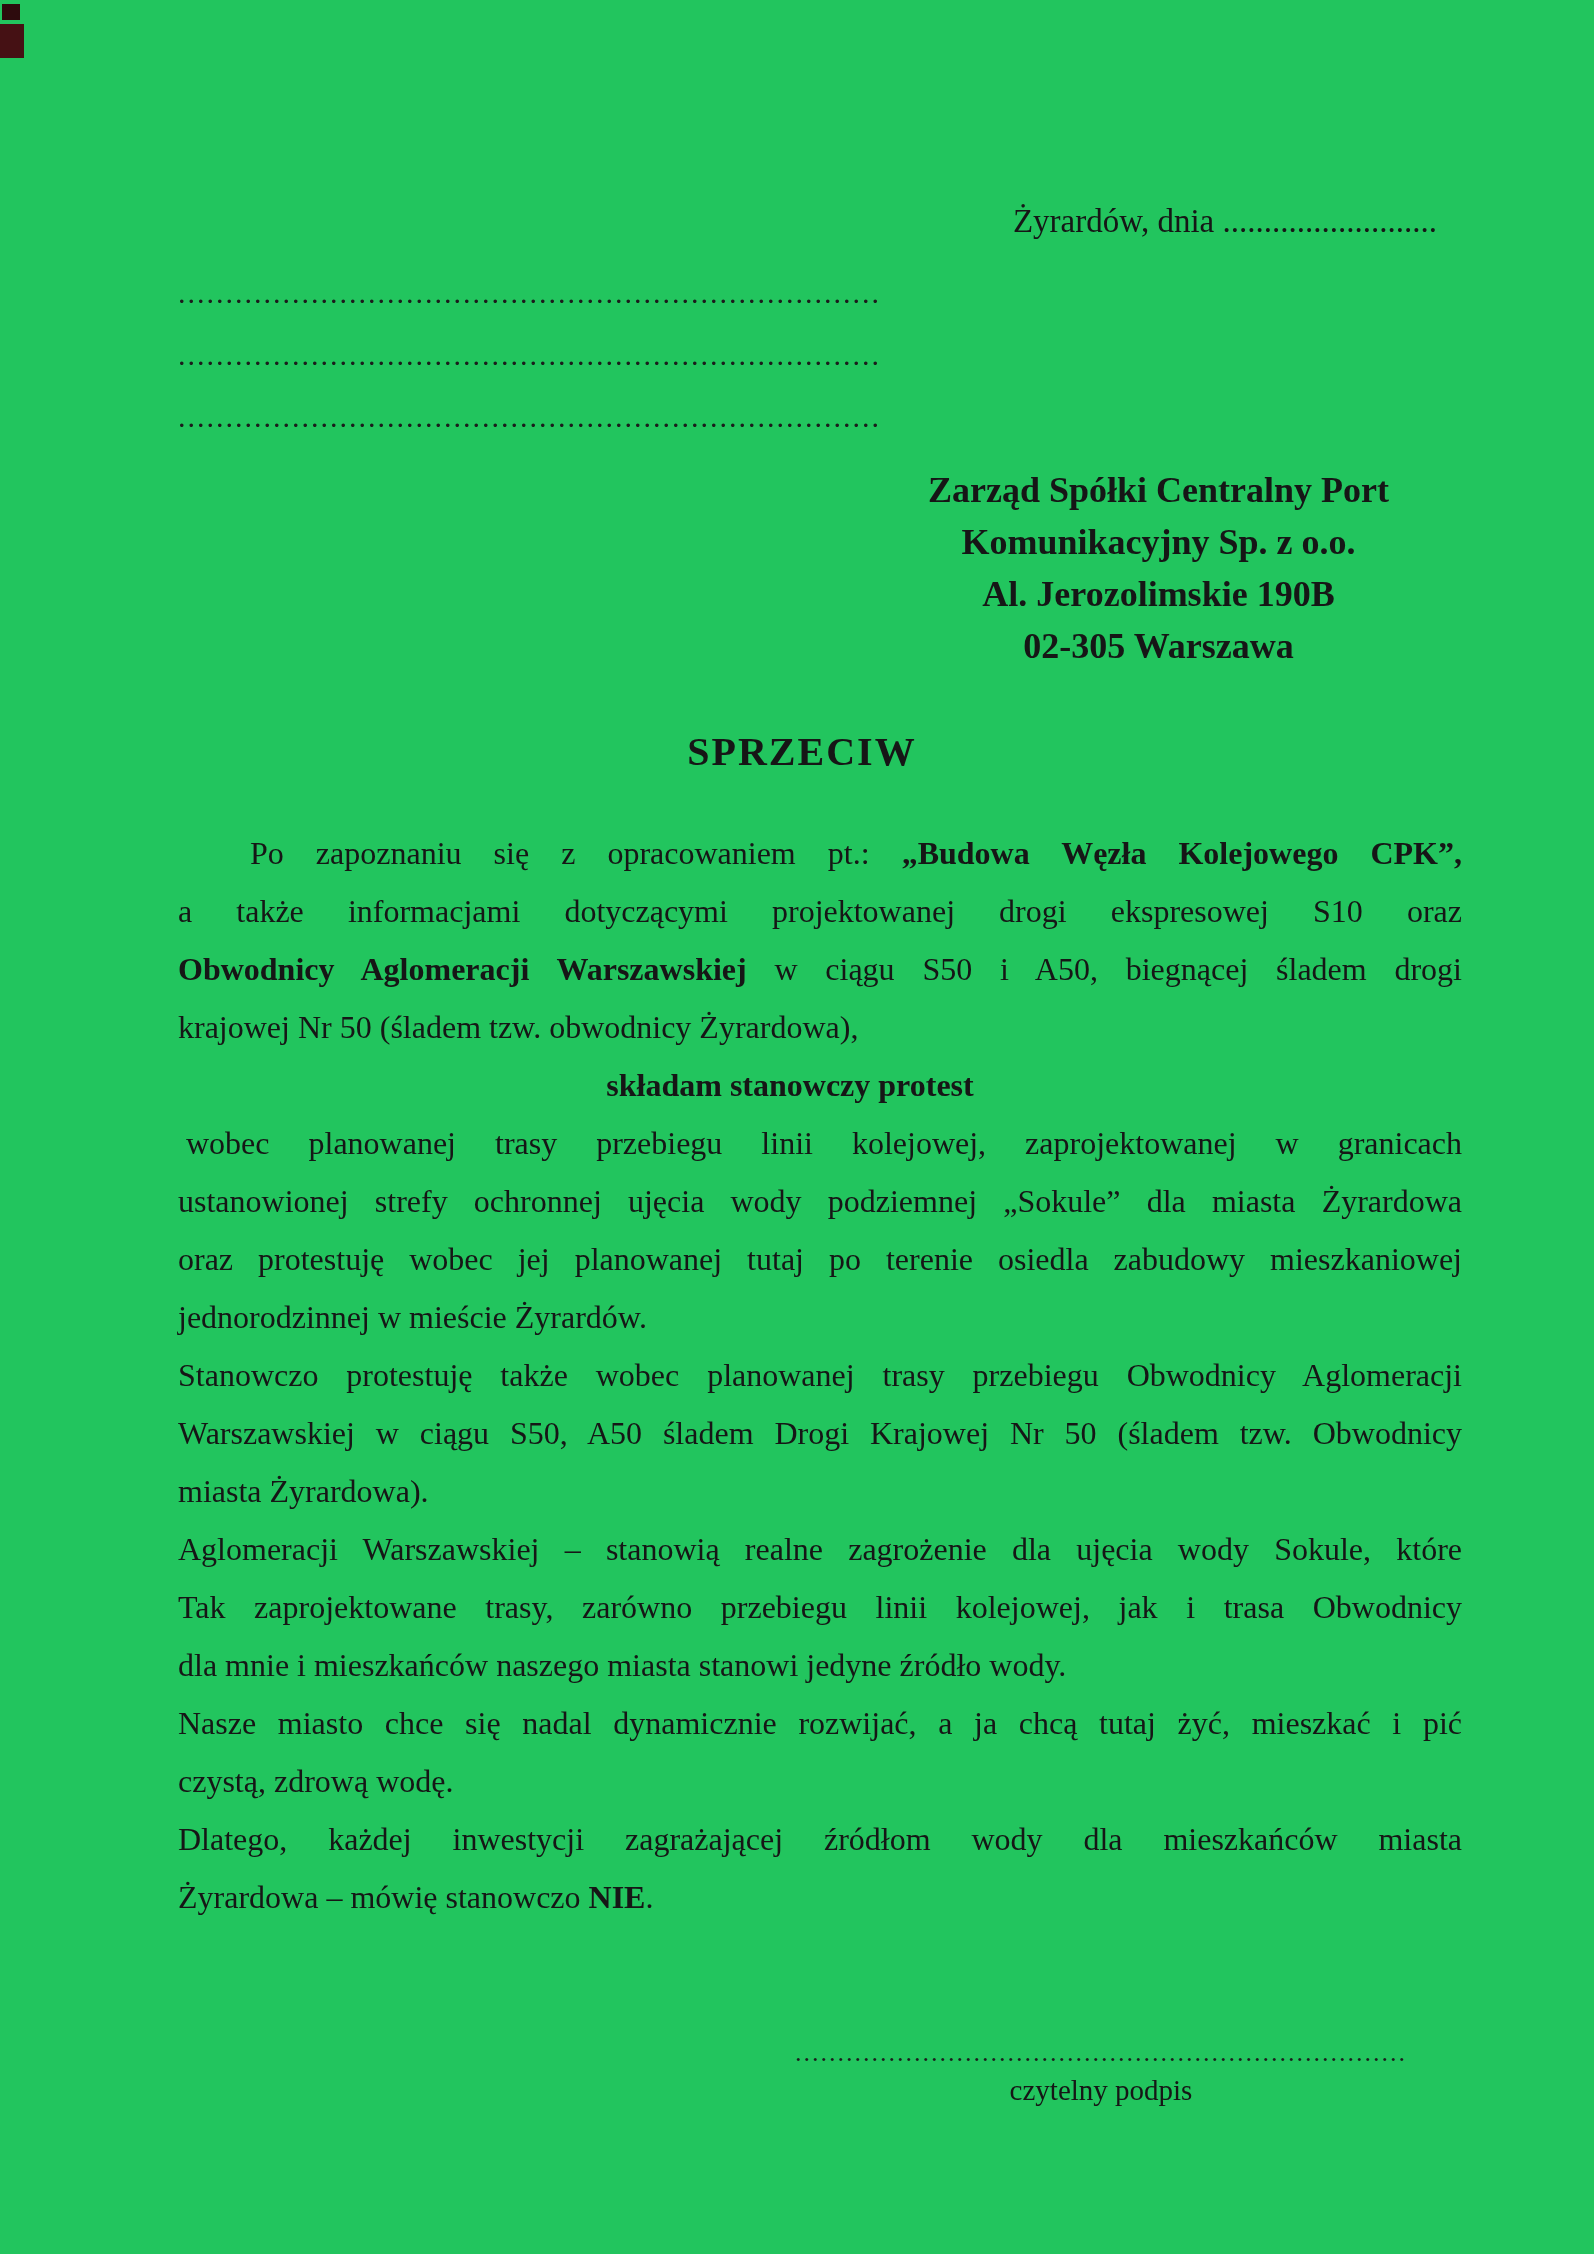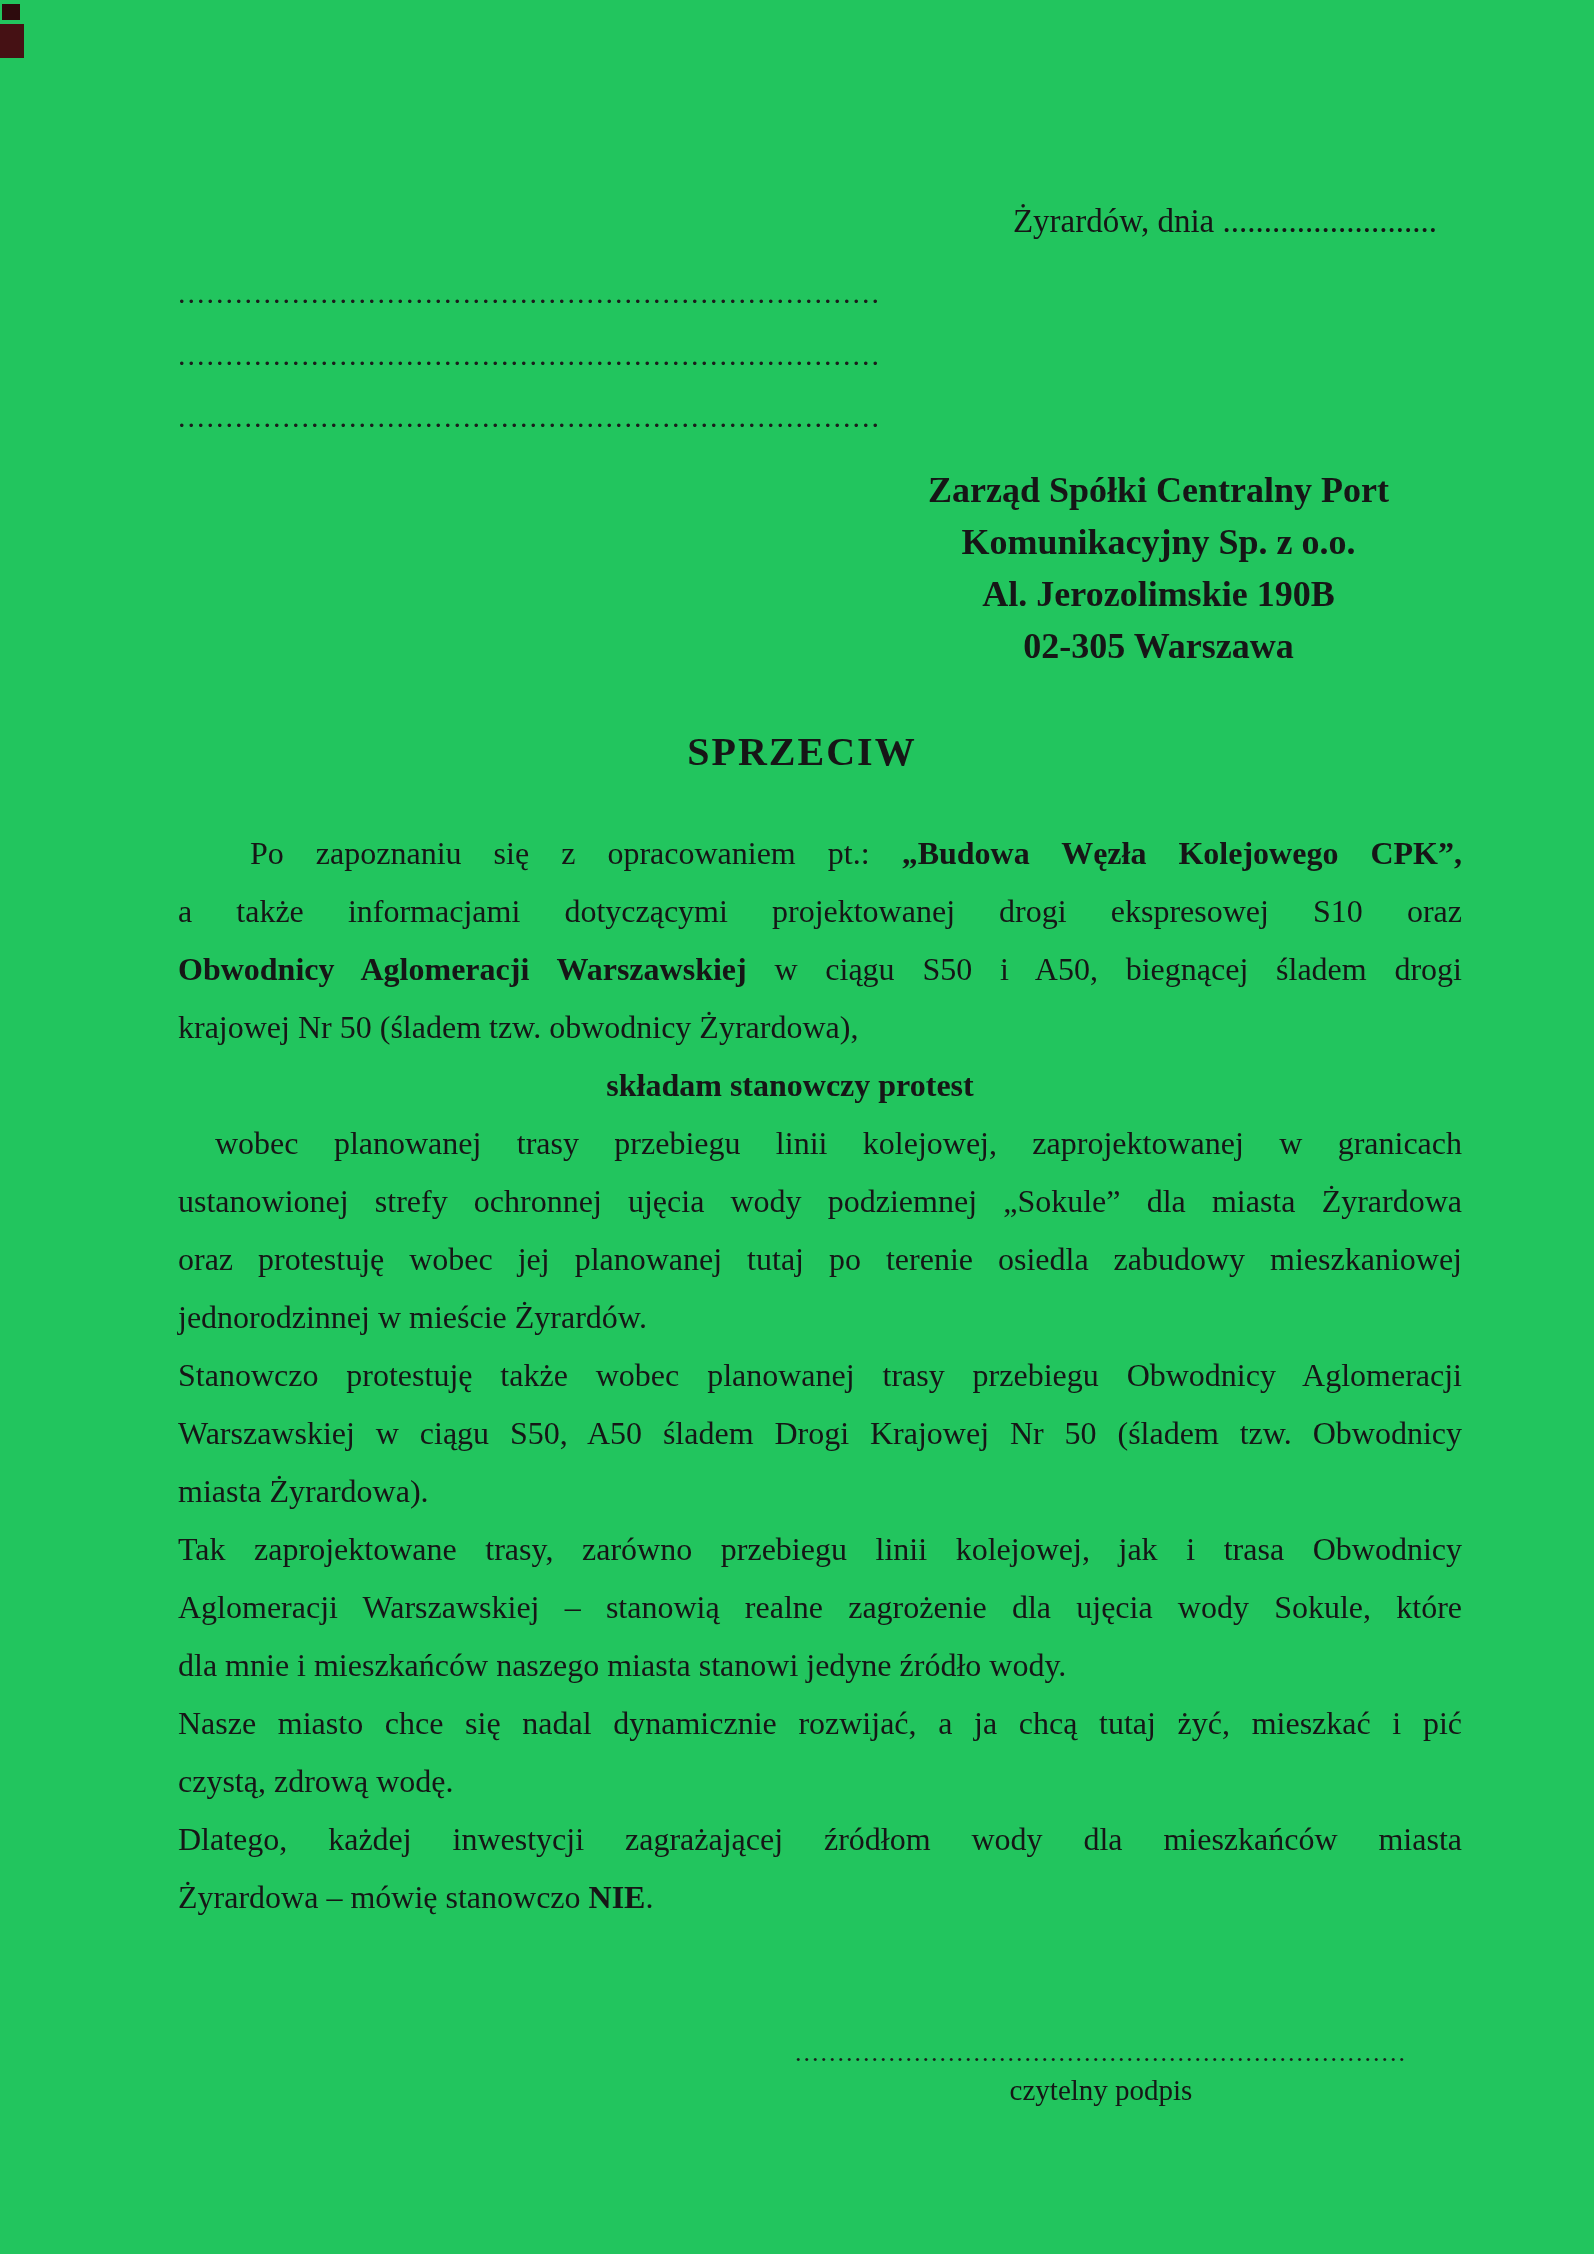--- a/index.html
+++ b/index.html
@@ -67,21 +67,21 @@
     text-align-last:left;
   }
   .bline.center{
     text-align:center;
     text-align-last:center;
     font-weight:bold;
     transform:translateX(-30px);
   }
   .bline .b{font-weight:bold;}
   .indent{padding-left:72px;}
-  .small-indent{padding-left:8px;margin-left:29px;}
+  .small-indent{padding-left:8px;}
 
   .signature{
     margin-left:617px;
     margin-top:110px;
     width:612px;
     text-align:center;
   }
   .sig-dots{
     width:612px;
     overflow:hidden;
@@ -143,22 +143,22 @@
 
       <div class="bline small-indent"><span>wobec planowanej trasy przebiegu linii kolejowej, zaprojektowanej w granicach</span></div>
       <div class="bline"><span>ustanowionej strefy ochronnej ujęcia wody podziemnej „Sokule” dla miasta Żyrardowa</span></div>
       <div class="bline"><span>oraz protestuję wobec jej planowanej tutaj po terenie osiedla zabudowy mieszkaniowej</span></div>
       <div class="bline no-stretch"><span>jednorodzinnej w mieście Żyrardów.</span></div>
 
       <div class="bline"><span>Stanowczo protestuję także wobec planowanej trasy przebiegu Obwodnicy Aglomeracji</span></div>
       <div class="bline"><span>Warszawskiej w ciągu S50, A50 śladem Drogi Krajowej Nr 50 (śladem tzw. Obwodnicy</span></div>
       <div class="bline no-stretch"><span>miasta Żyrardowa).</span></div>
 
+      <div class="bline"><span>Aglomeracji Warszawskiej – stanowią realne zagrożenie dla ujęcia wody Sokule, które</span></div>
       <div class="bline"><span>Tak zaprojektowane trasy, zarówno przebiegu linii kolejowej, jak i trasa Obwodnicy</span></div>
-      <div class="bline"><span>Aglomeracji Warszawskiej – stanowią realne zagrożenie dla ujęcia wody Sokule, które</span></div>
       <div class="bline no-stretch"><span>dla mnie i mieszkańców naszego miasta stanowi jedyne źródło wody.</span></div>
 
       <div class="bline"><span>Nasze miasto chce się nadal dynamicznie rozwijać, a ja chcą tutaj żyć, mieszkać i pić</span></div>
       <div class="bline no-stretch"><span>czystą, zdrową wodę.</span></div>
 
       <div class="bline"><span>Dlatego, każdej inwestycji zagrażającej źródłom wody dla mieszkańców miasta</span></div>
       <div class="bline no-stretch"><span>Żyrardowa – mówię stanowczo </span><span class="b">NIE</span><span>.</span></div>
 
     </div>
 

